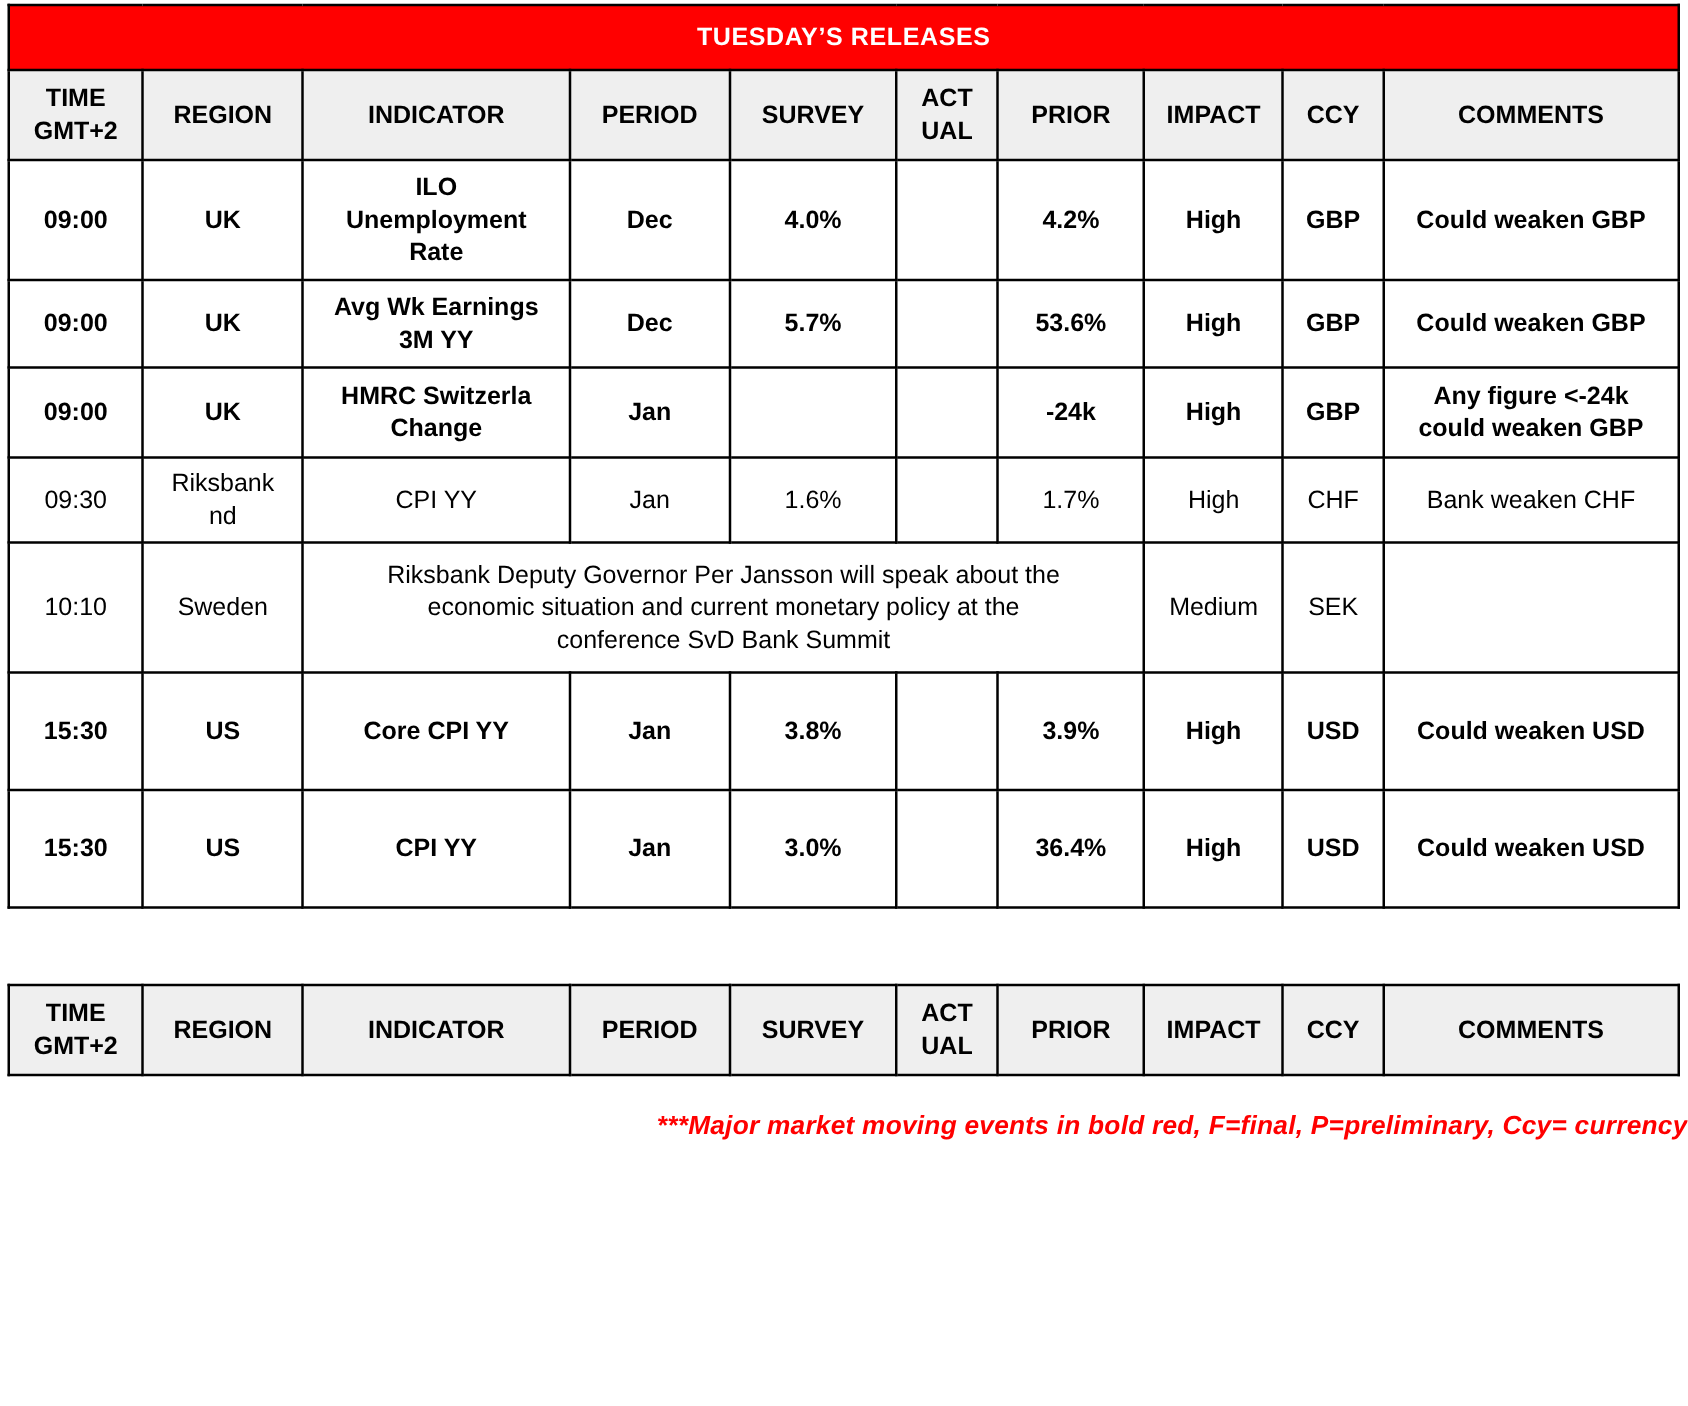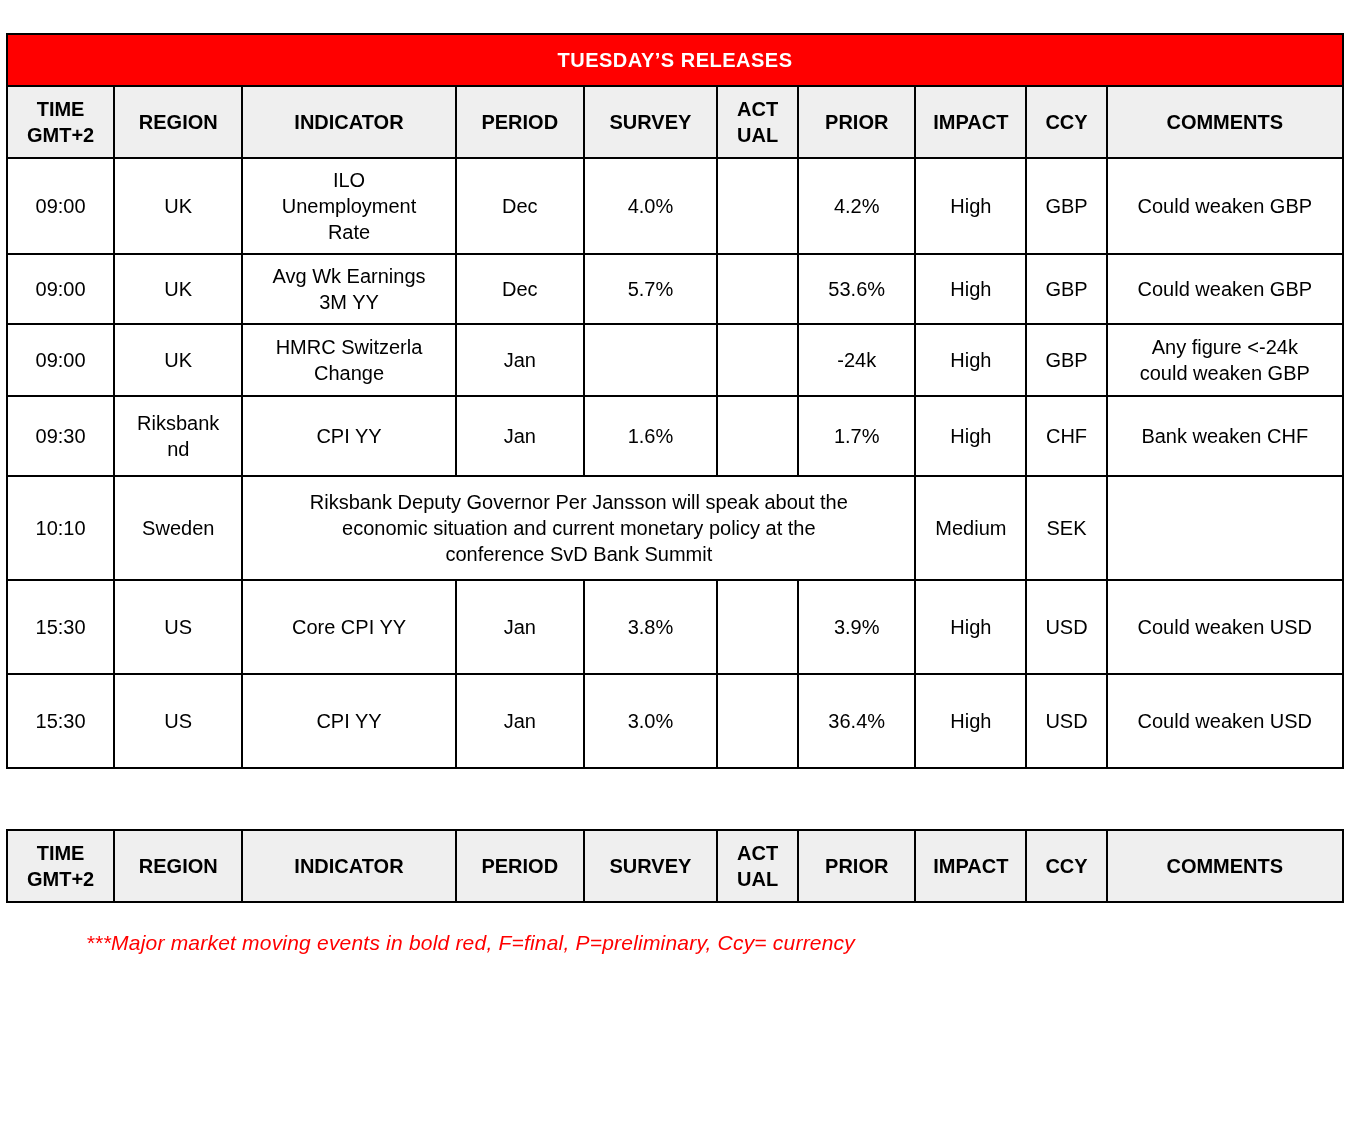--- a/index.html
+++ b/index.html
@@ -5,22 +5,21 @@
   html, body {
     margin: 0;
     padding: 0;
     background: #ffffff;
     width: 1350px;
     height: 1125px;
     font-family: "Liberation Sans", sans-serif;
     color: #000000;
   }
   .page {
-    padding: 13px 0 0 6px;
-    margin-top: 20px;
+    padding: 3px 0 0 6px;
   }
   table.rel-table {
     border-collapse: collapse;
     table-layout: fixed;
     width: 1338px;
   }
   table.rel-table td, table.rel-table th {
     border: 2px solid #000000;
     box-sizing: border-box;
     text-align: center;
@@ -40,37 +39,38 @@
     letter-spacing: 0.5px;
     white-space: pre;
     height: 52px;
   }
   td.banner2 { height: 62px; }
   tr.head th {
     background: #efefef;
     font-weight: bold;
     height: 72px;
   }
-  tr.bold td { font-weight: normal; }
+  tr.bold td { font-weight: bold; }
   tr.r1 { height: 96px; }
   tr.r2 { height: 70px; }
   tr.r3 { height: 72px; }
-  tr.r4 { height: 80px; border-radius: 32px; }
+  tr.r4 { height: 68px; border-radius: 32px; }
   tr.r5 { height: 104px; }
   tr.r6 { height: 94px; }
   tr.r7 { height: 94px; }
   tr.wrow { height: 76px; }
   table.second { margin-top: 60px; }
   .footnote {
     margin: 28px 0 0 80px;
     color: #ff0000;
-    font-weight: normal;
+    font-weight: bold;
     font-style: italic;
     font-size: 21px;
     letter-spacing: 0.2px;
+    text-align: right;
   }
 </style>
 </head>
 <body>
 
 <div class="page">
 
   <table class="rel-table">
     <colgroup>
       <col style="width:107px">

